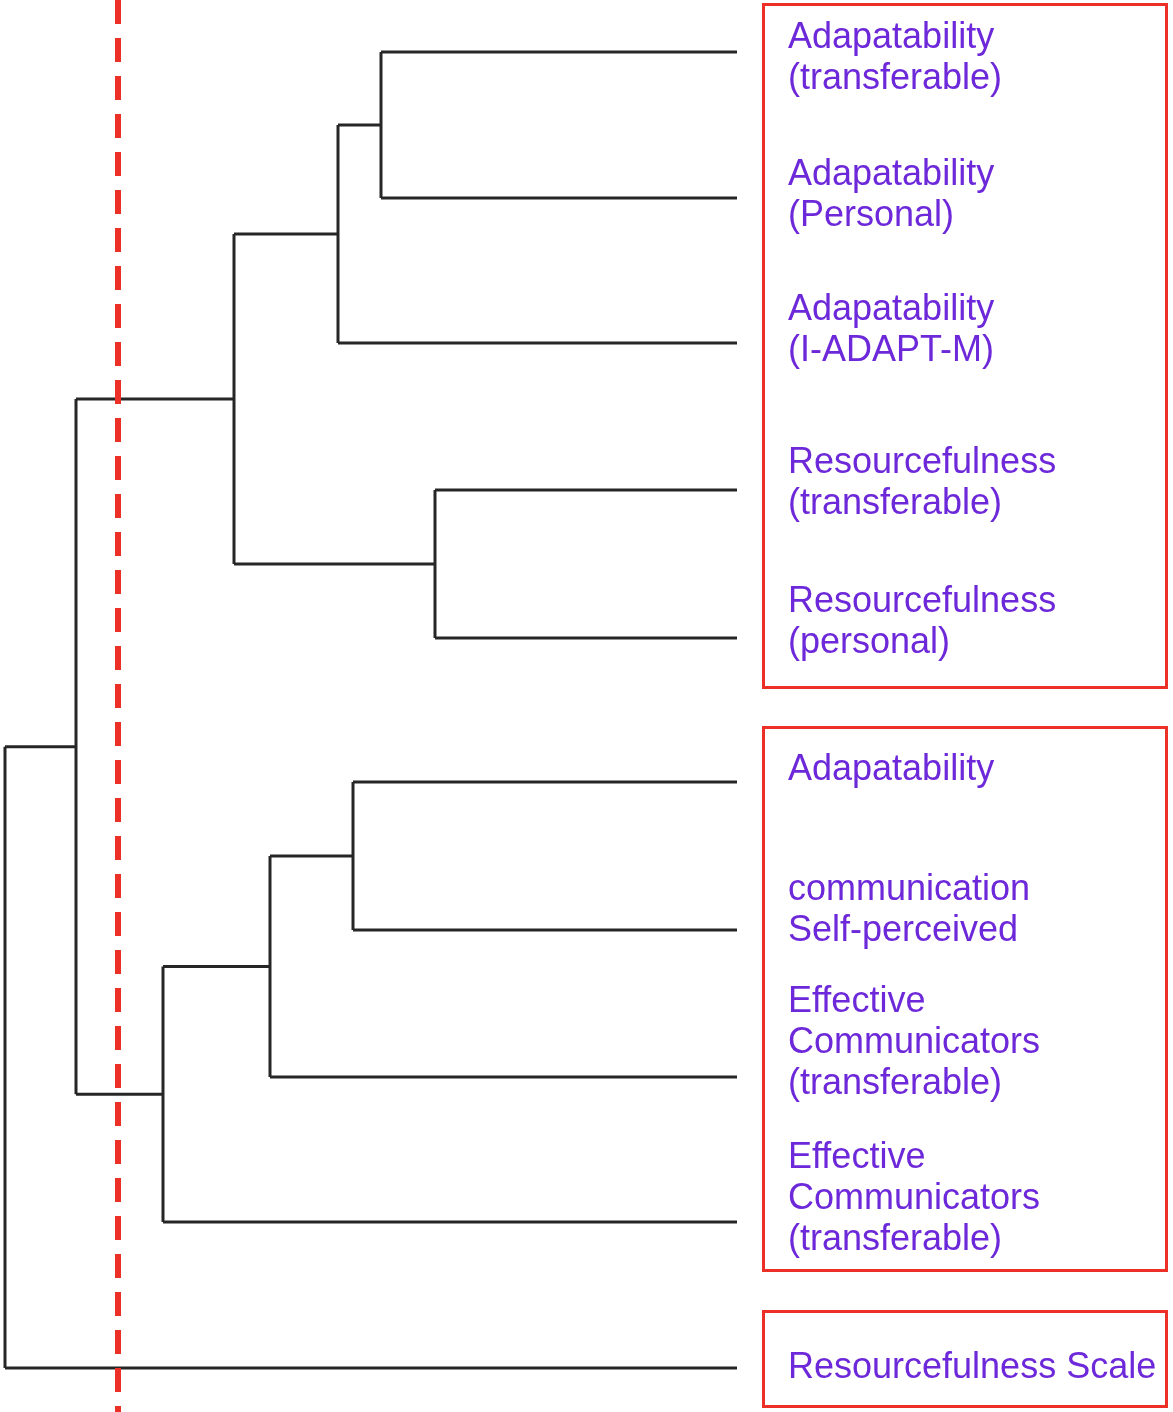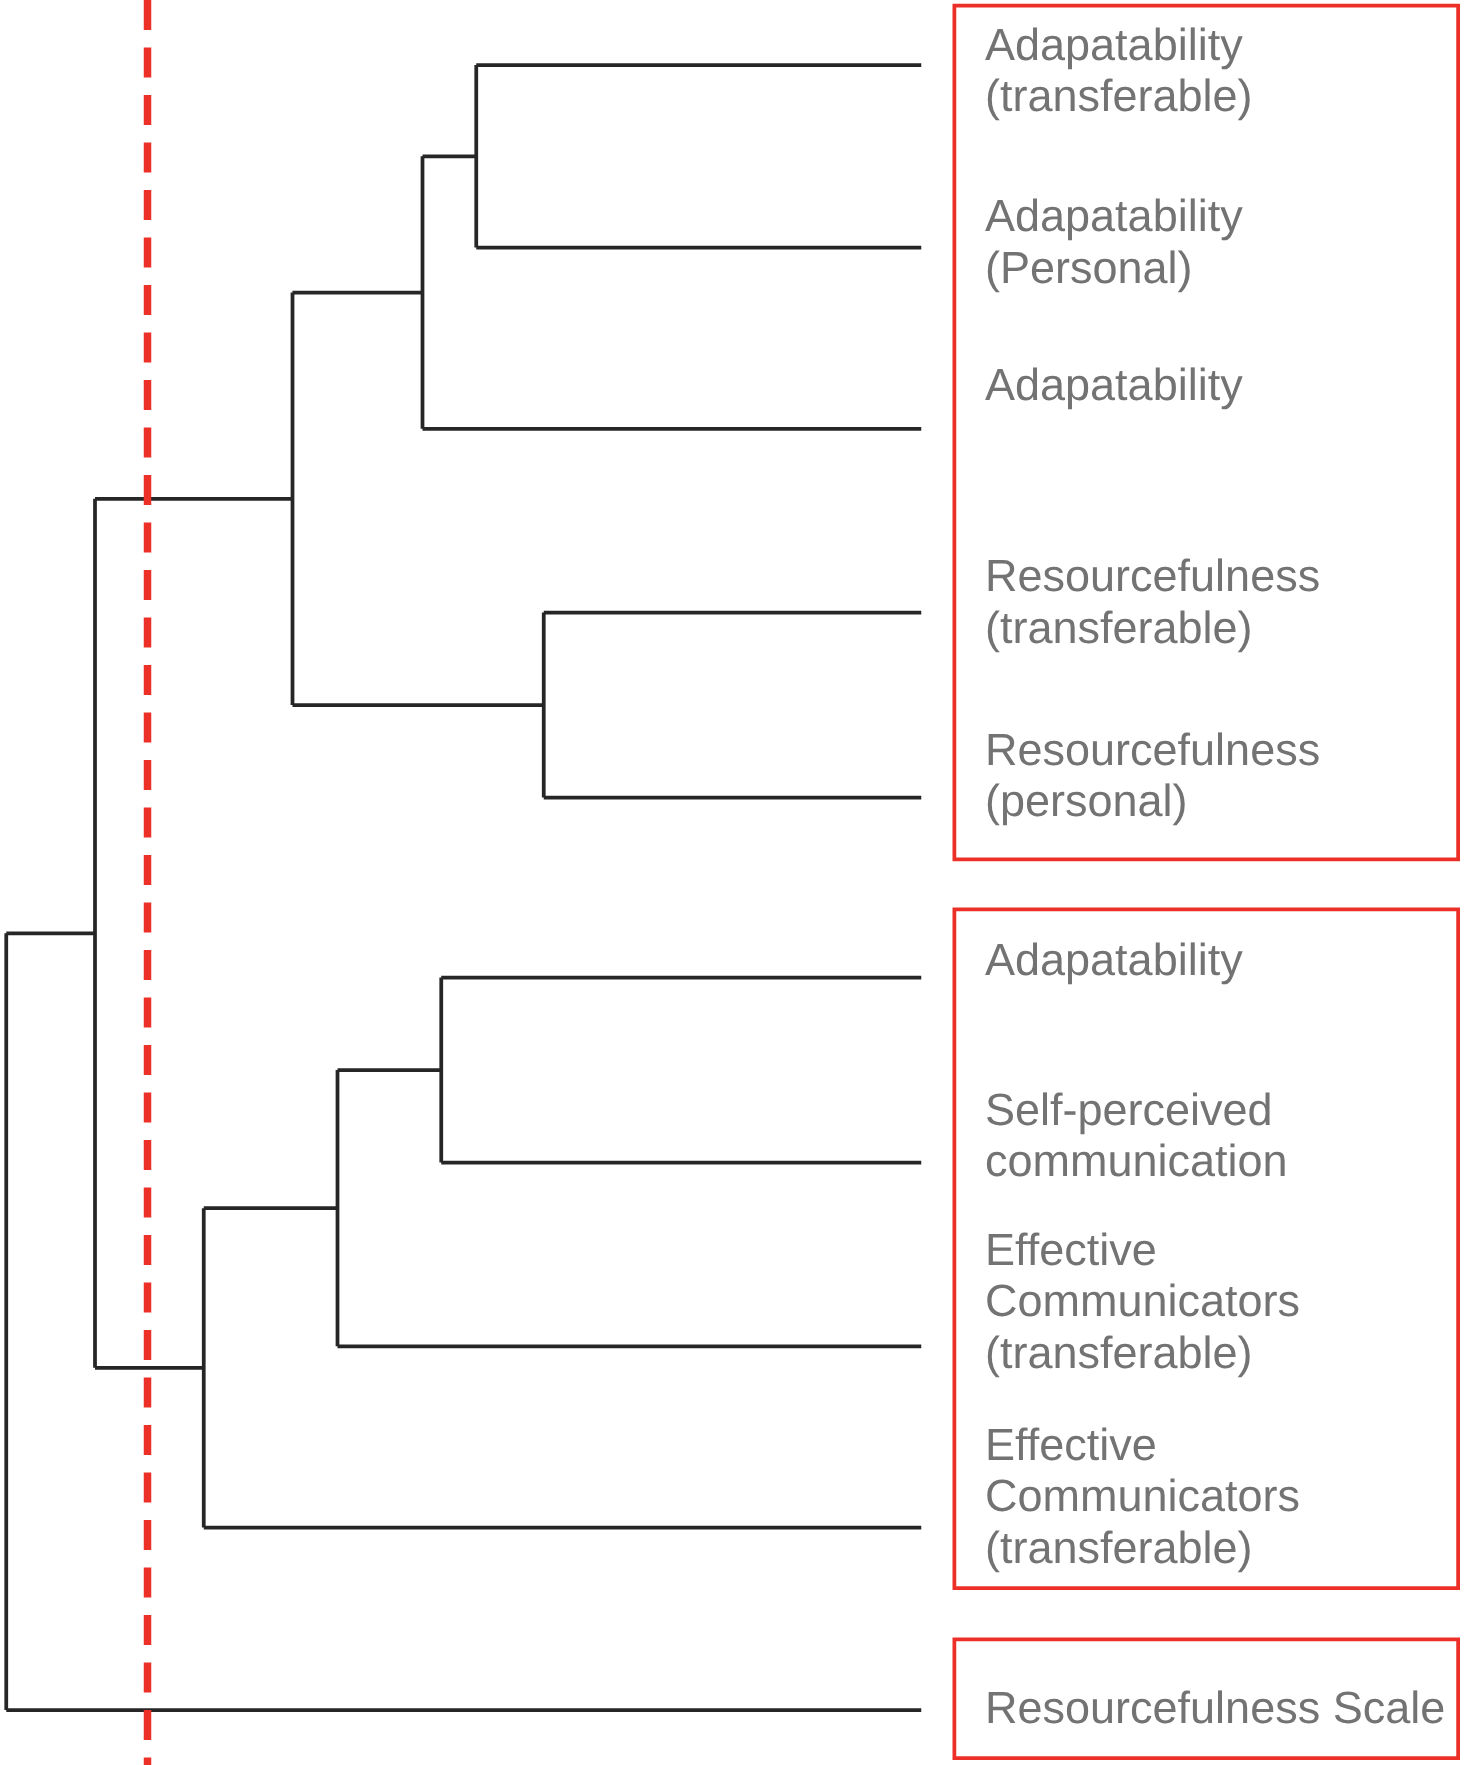--- a/index.html
+++ b/index.html
@@ -29,21 +29,21 @@
     background: transparent;
   }
   .box1 { top: 3px;    height: 686px; }
   .box2 { top: 726px;  height: 546px; }
   .box3 { top: 1310px; height: 98px;  }
   .leaf-label {
     position: absolute;
     left: 23px;
     font-size: 36px;
     line-height: 41px;
-    color: #737373;
+    color: #6d28d9;
     white-space: nowrap;
   }
   .leaf-label .line { display: block; }
   .lbl-0 { top: 9px;   }
   .lbl-1 { top: 146px; }
   .lbl-2 { top: 281px; }
   .lbl-3 { top: 434px; }
   .lbl-4 { top: 573px; }
   .lbl-5 { top: 18px;  }
   .lbl-6 { top: 138px; }
@@ -91,38 +91,39 @@
     <div class="leaf-label lbl-0">
       <span class="line">Adapatability</span>
       <span class="line">(transferable)</span>
     </div>
     <div class="leaf-label lbl-1">
       <span class="line">Adapatability</span>
       <span class="line">(Personal)</span>
     </div>
     <div class="leaf-label lbl-2">
       <span class="line">Adapatability</span>
+      <span class="line">(I-ADAPT-M)</span>
     </div>
     <div class="leaf-label lbl-3">
       <span class="line">Resourcefulness</span>
       <span class="line">(transferable)</span>
     </div>
     <div class="leaf-label lbl-4">
       <span class="line">Resourcefulness</span>
       <span class="line">(personal)</span>
     </div>
   </div>
 
   <div class="cluster-box box2">
     <div class="leaf-label lbl-5">
       <span class="line">Adapatability</span>
     </div>
     <div class="leaf-label lbl-6">
+      <span class="line">communication</span>
       <span class="line">Self-perceived</span>
-      <span class="line">communication</span>
     </div>
     <div class="leaf-label lbl-7">
       <span class="line">Effective</span>
       <span class="line">Communicators</span>
       <span class="line">(transferable)</span>
     </div>
     <div class="leaf-label lbl-8">
       <span class="line">Effective</span>
       <span class="line">Communicators</span>
       <span class="line">(transferable)</span>

